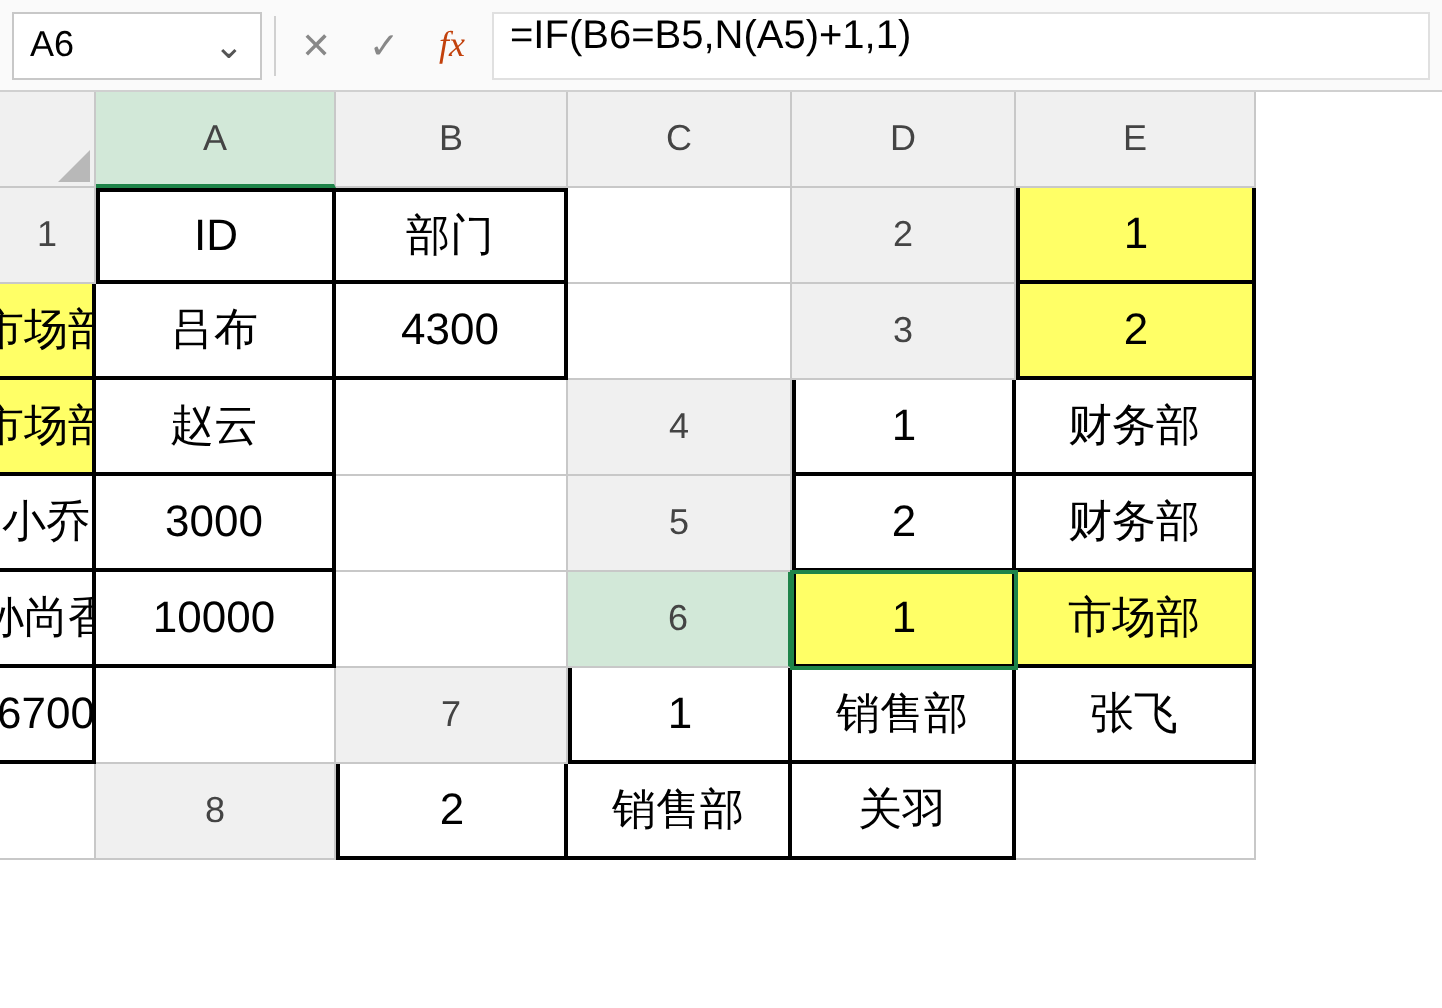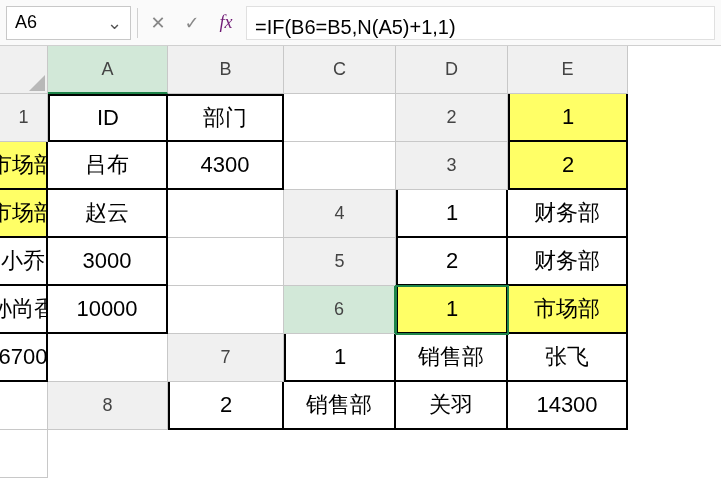--- a/index.html
+++ b/index.html
@@ -44,31 +44,31 @@
   .btn-icon {
     width: 28px;
     height: 30px;
     display: flex;
     align-items: center;
     justify-content: center;
     color: #888;
     font-size: 18px;
     font-weight: 400;
   }
-  .btn-icon.fx { font-style: italic; color: #701a75; font-family: "Times New Roman", serif; }
+  .btn-icon.fx { font-style: italic; color: #c2410c; font-family: "Times New Roman", serif; }
   .formula-input {
     flex: 1;
     height: 34px;
     border: 1px solid #e0e0e0;
     background: #fff;
     padding: 0 8px;
     font-size: 20px;
     font-family: "Segoe UI", Arial, sans-serif;
     display: flex;
-    align-items: flex-end;
+    align-items: flex-start;
   }
 
   
   .sheet {
     display: grid;
     grid-template-columns: 48px 120px 116px 112px 112px 120px;
     grid-auto-rows: 48px;
   }
   .corner {
     background: #f0f0f0;
@@ -198,16 +198,15 @@
   <div class="row-header">7</div>
   <div class="cell thickborder left">1</div>
   <div class="cell thickborder">销售部</div>
   <div class="cell thickborder">张飞</div>
   <div class="cell"></div>
 
   <div class="row-header">8</div>
   <div class="cell thickborder left">2</div>
   <div class="cell thickborder">销售部</div>
   <div class="cell thickborder">关羽</div>
-  <div class="cell thickborder">14300</div>
   <div class="cell"></div>
 
 </div>
 
 </body></html>

